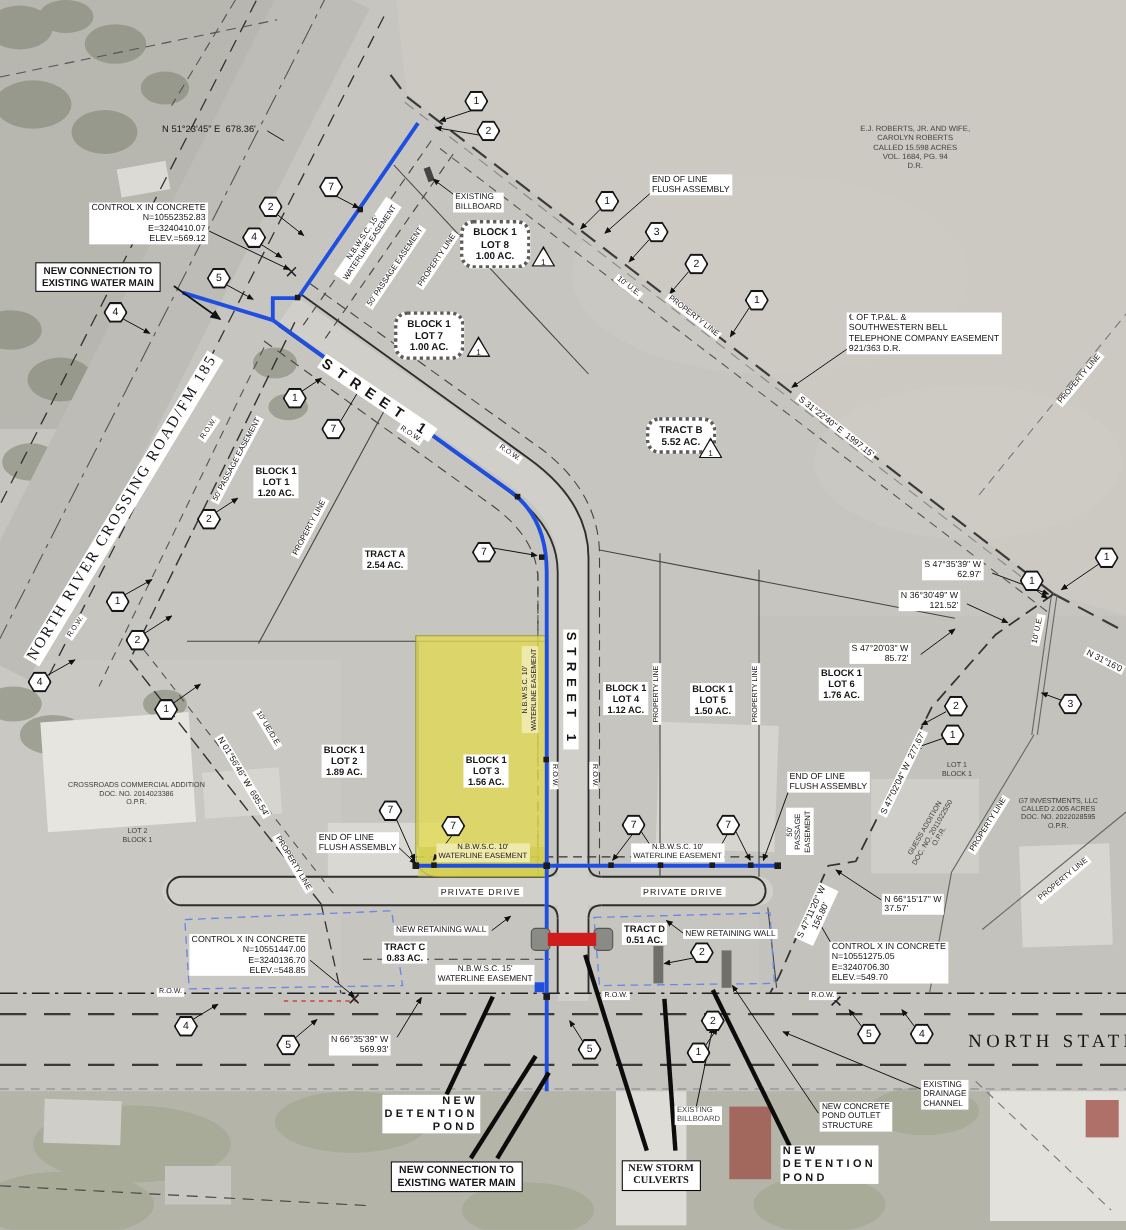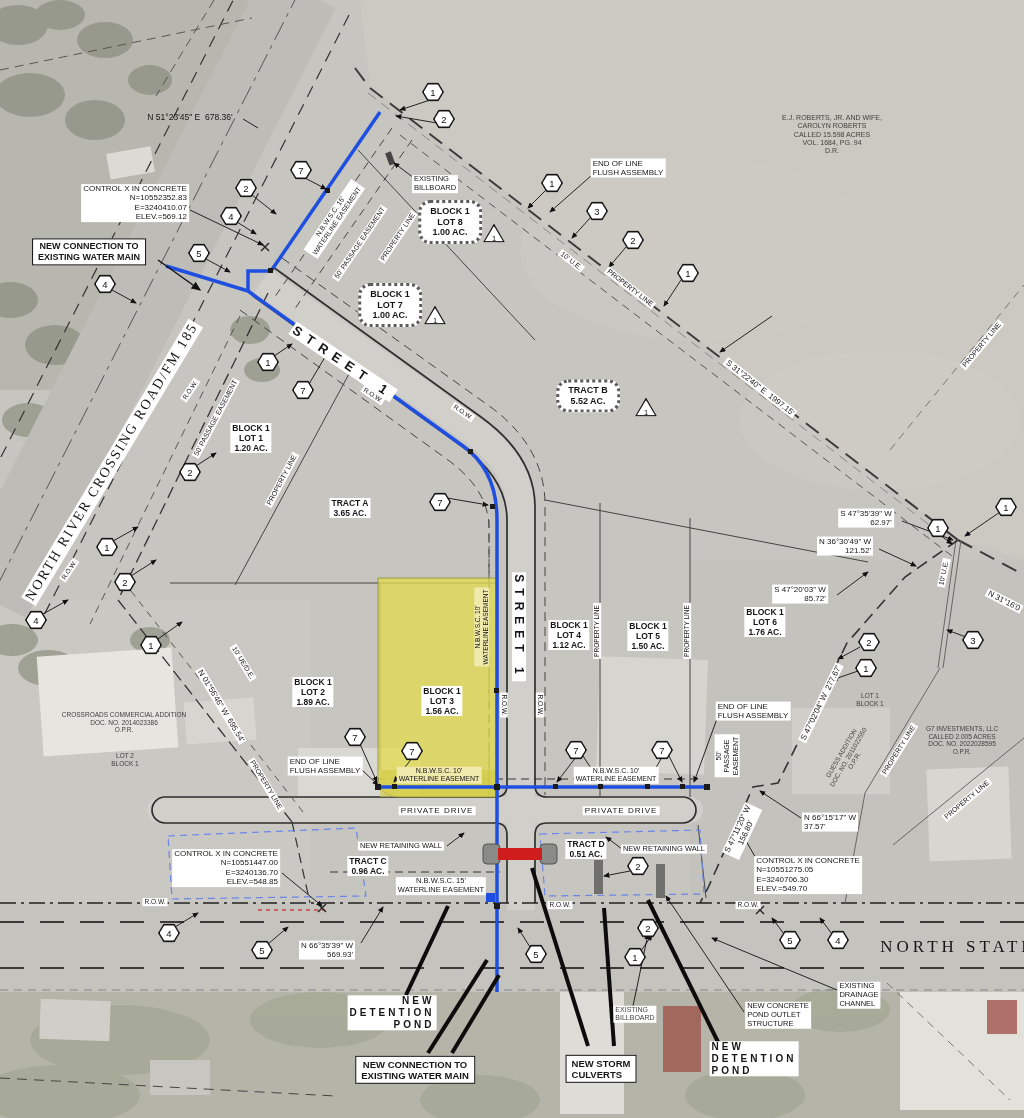--- a/index.html
+++ b/index.html
@@ -324,36 +324,40 @@
 LOT 8
 1.00 AC.</div>
       <div class="label cloud" style="left: 390px; top: 305px; font-size: 9px; transform: translate(-50%, -50%) rotate(0deg);">BLOCK 1
 LOT 7
 1.00 AC.</div>
       <div class="label gray" style="left: 832px; top: 135px; font-size: 7px; transform: translate(-50%, -50%) rotate(0deg);">E.J. ROBERTS, JR. AND WIFE,
 CAROLYN ROBERTS
 CALLED 15.598 ACRES
 VOL. 1684, PG. 94
 D.R.</div>
+      <div class="label wbg" style="left: 840px; top: 303px; font-size: 8px; text-align: left; transform: translate(-50%, -50%) rotate(0deg);">℄ OF T.P.&amp;L. &amp;
+SOUTHWESTERN BELL
+TELEPHONE COMPANY EASEMENT
+921/363 D.R.</div>
       <div class="label wbg" style="left: 760px; top: 388px; font-size: 8px; transform: translate(-50%, -50%) rotate(38deg);">S 31°22'40" E  1997.15'</div>
       <div class="label wbg" style="left: 571px; top: 261px; font-size: 7px; transform: translate(-50%, -50%) rotate(38deg);">10' U.E.</div>
       <div class="label wbg" style="left: 630px; top: 288px; font-size: 7px; transform: translate(-50%, -50%) rotate(38deg);">PROPERTY LINE</div>
-      <div class="label cloud" style="left: 588px; top: 396px; font-size: 9px; transform: translate(-50%, -50%) rotate(0deg);">TRACT B
+      <div class="label cloud" style="left: 619px; top: 396px; font-size: 9px; transform: translate(-50%, -50%) rotate(0deg);">TRACT B
 5.52 AC.</div>
       <div class="label wbg bold" style="left: 343px; top: 362px; font-size: 13px; letter-spacing: 7px; transform: translate(-50%, -50%) rotate(34deg);">STREET 1</div>
       <div class="label wbg" style="left: 190px; top: 390px; font-size: 6.5px; transform: translate(-50%, -50%) rotate(-56deg);">R.O.W.</div>
       <div class="label wbg" style="left: 373px; top: 395px; font-size: 6.5px; transform: translate(-50%, -50%) rotate(34deg);">R.O.W.</div>
       <div class="label wbg" style="left: 463px; top: 412px; font-size: 6.5px; transform: translate(-50%, -50%) rotate(34deg);">R.O.W.</div>
       <div class="label wbg" style="left: 282px; top: 480px; font-size: 7px; transform: translate(-50%, -50%) rotate(-62deg);">PROPERTY LINE</div>
       <div class="label wbg" style="left: 216px; top: 418px; font-size: 7px; transform: translate(-50%, -50%) rotate(-62deg);">50' PASSAGE EASEMENT</div>
       <div class="label wbg bold" style="left: 251px; top: 438px; font-size: 8.5px; transform: translate(-50%, -50%) rotate(0deg);">BLOCK 1
 LOT 1
 1.20 AC.</div>
       <div class="label wbg bold" style="left: 350px; top: 508px; font-size: 8.5px; transform: translate(-50%, -50%) rotate(0deg);">TRACT A
-3.65 AC.</div>
+2.54 AC.</div>
       <div class="label wbg" style="left: 866px; top: 518px; font-size: 8px; text-align: right; transform: translate(-50%, -50%) rotate(0deg);">S 47°35'39" W
 62.97'</div>
       <div class="label wbg" style="left: 845px; top: 546px; font-size: 8px; text-align: right; transform: translate(-50%, -50%) rotate(0deg);">N 36°30'49" W
 121.52'</div>
       <div class="label wbg" style="left: 800px; top: 594px; font-size: 8px; text-align: right; transform: translate(-50%, -50%) rotate(0deg);">S 47°20'03" W
 85.72'</div>
       <div class="label wbg" style="left: 944px; top: 573px; font-size: 7px; transform: translate(-50%, -50%) rotate(-78deg);">10' U.E.</div>
       <div class="label wbg" style="left: 1004px; top: 601px; font-size: 8px; transform: translate(-50%, -50%) rotate(27deg);">N 31°16'0</div>
       <div class="label wbg" style="left: 982px; top: 345px; font-size: 7px; transform: translate(-50%, -50%) rotate(-50deg);">PROPERTY LINE</div>
       <div class="label wbg" style="left: 69px; top: 570px; font-size: 6.5px; transform: translate(-50%, -50%) rotate(-56deg);">R.O.W.</div>
@@ -409,21 +413,21 @@
 FLUSH ASSEMBLY</div>
       <div class="label pale" style="left: 439px; top: 775px; font-size: 7px; transform: translate(-50%, -50%) rotate(0deg);">N.B.W.S.C. 10'
 WATERLINE EASEMENT</div>
       <div class="label wbg" style="left: 616px; top: 775px; font-size: 7px; transform: translate(-50%, -50%) rotate(0deg);">N.B.W.S.C. 10'
 WATERLINE EASEMENT</div>
       <div class="label wbg" style="left: 437px; top: 811px; font-size: 8px; letter-spacing: 1px; transform: translate(-50%, -50%) rotate(0deg);">PRIVATE DRIVE</div>
       <div class="label wbg" style="left: 621px; top: 811px; font-size: 8px; letter-spacing: 1px; transform: translate(-50%, -50%) rotate(0deg);">PRIVATE DRIVE</div>
       <div class="label wbg" style="left: 401px; top: 846px; font-size: 7.5px; transform: translate(-50%, -50%) rotate(0deg);">NEW RETAINING WALL</div>
       <div class="label wbg" style="left: 664px; top: 849px; font-size: 7.5px; transform: translate(-50%, -50%) rotate(0deg);">NEW RETAINING WALL</div>
       <div class="label wbg bold" style="left: 368px; top: 866px; font-size: 8.5px; transform: translate(-50%, -50%) rotate(0deg);">TRACT C
-0.96 AC.</div>
+0.83 AC.</div>
       <div class="label wbg bold" style="left: 586px; top: 849px; font-size: 8.5px; transform: translate(-50%, -50%) rotate(0deg);">TRACT D
 0.51 AC.</div>
       <div class="label wbg" style="left: 441px; top: 886px; font-size: 7.5px; transform: translate(-50%, -50%) rotate(0deg);">N.B.W.S.C. 15'
 WATERLINE EASEMENT</div>
       <div class="label wbg" style="left: 226px; top: 868px; font-size: 8px; text-align: right; transform: translate(-50%, -50%) rotate(0deg);">CONTROL X IN CONCRETE
 N=10551447.00
 E=3240136.70
 ELEV.=548.85</div>
       <div class="label wbg" style="left: 155px; top: 902px; font-size: 6.5px; transform: translate(-50%, -50%) rotate(0deg);">R.O.W.</div>
       <div class="label wbg" style="left: 560px; top: 905px; font-size: 6.5px; transform: translate(-50%, -50%) rotate(0deg);">R.O.W.</div>
@@ -437,21 +441,21 @@
       <div class="label wbg" style="left: 808px; top: 875px; font-size: 8px; text-align: left; transform: translate(-50%, -50%) rotate(0deg);">CONTROL X IN CONCRETE
 N=10551275.05
 E=3240706.30
 ELEV.=549.70</div>
       <div class="label serif" style="left: 958px; top: 947px; font-size: 17px; letter-spacing: 4px; transform: translate(-50%, -50%) rotate(0deg);">NORTH STATE</div>
       <div class="label wbg bold" style="left: 392px; top: 1013px; font-size: 10px; letter-spacing: 3px; text-align: right; transform: translate(-50%, -50%) rotate(0deg);">NEW
 DETENTION
 POND</div>
       <div class="label boxed" style="left: 415px; top: 1070px; font-size: 9.5px; transform: translate(-50%, -50%) rotate(0deg);">NEW CONNECTION TO
 EXISTING WATER MAIN</div>
-      <div class="label boxed" style="left: 601px; top: 1069px; font-size: 9.5px; text-align: left; transform: translate(-50%, -50%) rotate(0deg);">NEW STORM
+      <div class="label boxed" style="left: 601px; top: 1069px; font-size: 9.5px; text-align: center; transform: translate(-50%, -50%) rotate(0deg); font-family: Liberation Serif, serif;">NEW STORM
 CULVERTS</div>
       <div class="label wbg gray" style="left: 635px; top: 1014px; font-size: 7px; text-align: left; transform: translate(-50%, -50%) rotate(0deg);">EXISTING
 BILLBOARD</div>
       <div class="label wbg" style="left: 778px; top: 1015px; font-size: 7.5px; text-align: left; transform: translate(-50%, -50%) rotate(0deg);">NEW CONCRETE
 POND OUTLET
 STRUCTURE</div>
       <div class="label wbg" style="left: 859px; top: 995px; font-size: 7.5px; text-align: left; transform: translate(-50%, -50%) rotate(0deg);">EXISTING
 DRAINAGE
 CHANNEL</div>
       <div class="label wbg bold" style="left: 754px; top: 1059px; font-size: 10px; letter-spacing: 3px; text-align: left; transform: translate(-50%, -50%) rotate(0deg);">NEW

